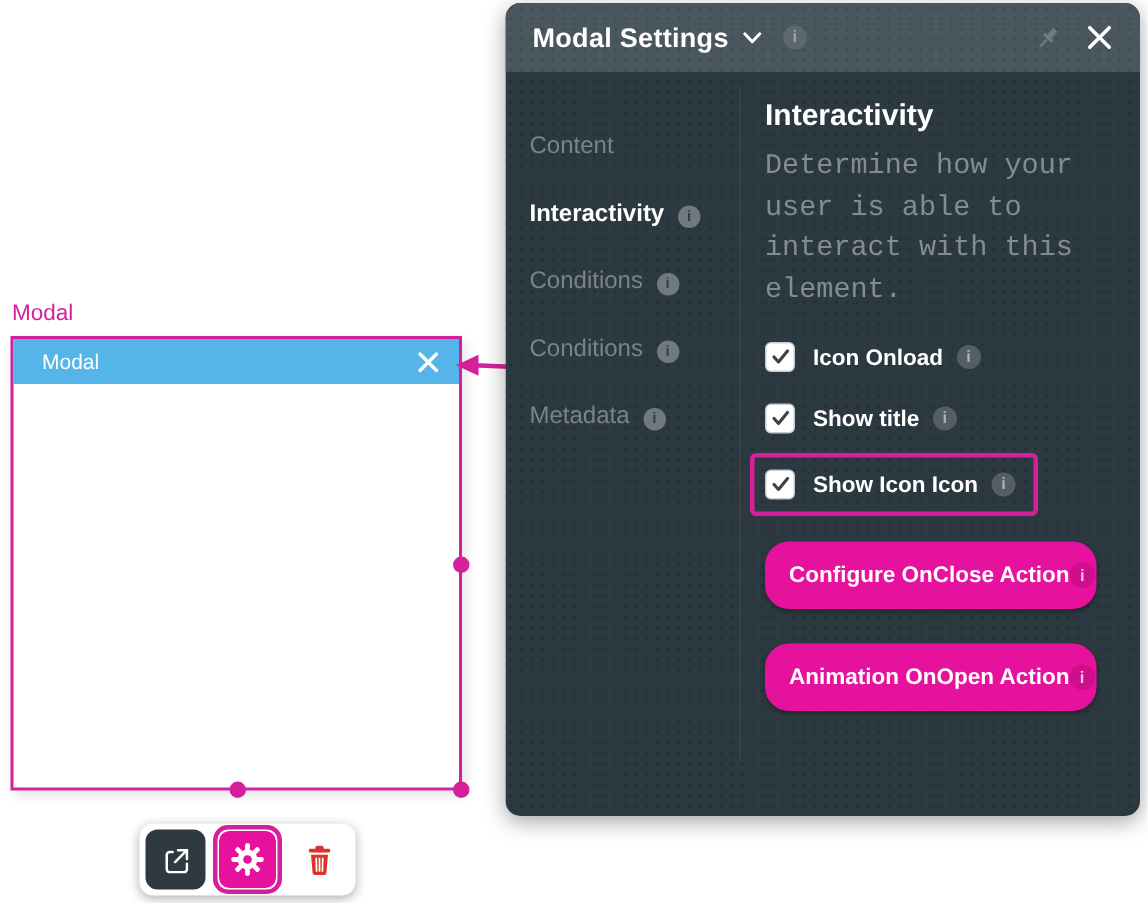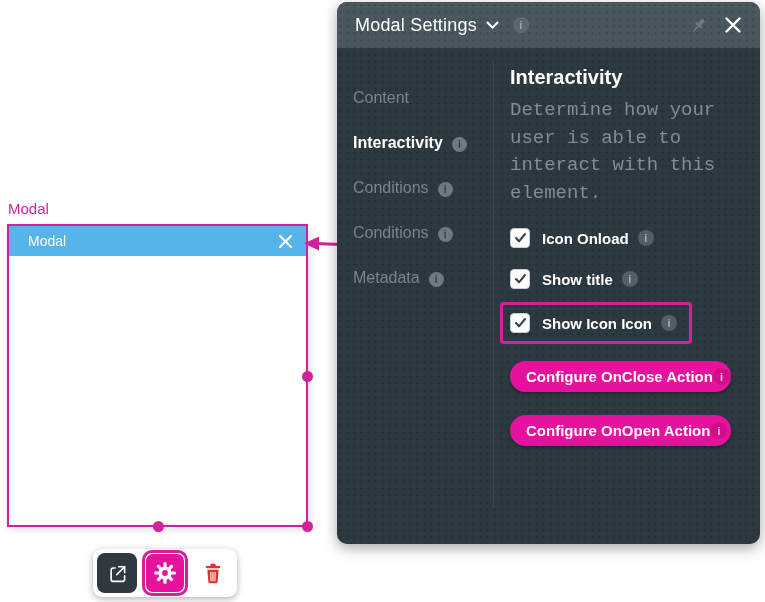--- a/index.html
+++ b/index.html
@@ -16,21 +16,21 @@
     box-shadow:0 4px 14px rgba(0,0,0,.35); overflow:hidden;
     background-image:radial-gradient(rgba(0,0,0,.16) 1px, transparent 1.3px);
     background-size:7px 7px;
   }
   .panel-header {
     height:46px; background:var(--header-bg,#4a575f);
     background-image:radial-gradient(rgba(0,0,0,.13) 1px, transparent 1.3px);
     background-size:7px 7px;
     display:flex; align-items:center; padding:0 18px; color:#fff;
   }
-  .panel-title { font-size:18px; font-weight:400; letter-spacing:.2px; }
+  .panel-title { font-size:18px; font-weight:700; letter-spacing:.2px; }
   .chev { margin-left:9px; display:flex; align-items:center; }
   .hdr-info { margin-left:14px; }
   .hdr-right { margin-left:auto; display:flex; align-items:center; gap:17px; }
 
   .info {
     display:inline-flex; align-items:center; justify-content:center;
     width:16px; height:16px; border-radius:50%;
     font-size:11px; font-weight:700; flex:0 0 auto;
   }
   .info-hdr  { background:#5c676e; color:#9aa4aa; }
@@ -62,21 +62,21 @@
   .chk-label { margin-left:12px; color:#fff; font-size:15px; font-weight:700; }
 
   .hl-box {
     display:inline-flex; align-items:center;
     border:3px solid var(--accent-border,#d4219b); border-radius:4px;
     padding:8px 12px 8px 7px; margin:13px 0 0 -10px;
   }
   .hl-box .chk-row { margin-top:0; }
 
   .pill-btn {
-    width:221px; height:31px; margin-top:17px;
+    width:221px; height:45px; margin-top:17px;
     background:var(--pink,#e6119c); border:none; border-radius:16px;
     display:flex; align-items:center; justify-content:space-between;
     padding:0 11px 0 16px; cursor:pointer;
     box-shadow:0 2px 3px rgba(0,0,0,.3);
   }
   .pill-btn.second { margin-top:23px; }
   .pill-label { color:#fff; font-size:15px; font-weight:700; white-space:nowrap; }
 
   
   .element-label { position:absolute; left:8px; top:200px; color:var(--accent-border,#d4219b); font-size:15px; }
@@ -277,18 +277,18 @@
           <span class="info info-chk">i</span>
         </div>
       </div>
 
       <button class="pill-btn">
         <span class="pill-label">Configure OnClose Action</span>
         <span class="info info-btn">i</span>
       </button>
 
       <button class="pill-btn second">
-        <span class="pill-label">Configure OnOpen Action</span>
+        <span class="pill-label">Animation OnOpen Action</span>
         <span class="info info-btn">i</span>
       </button>
     </div>
   </div>
 </div>
 
 </body></html>

